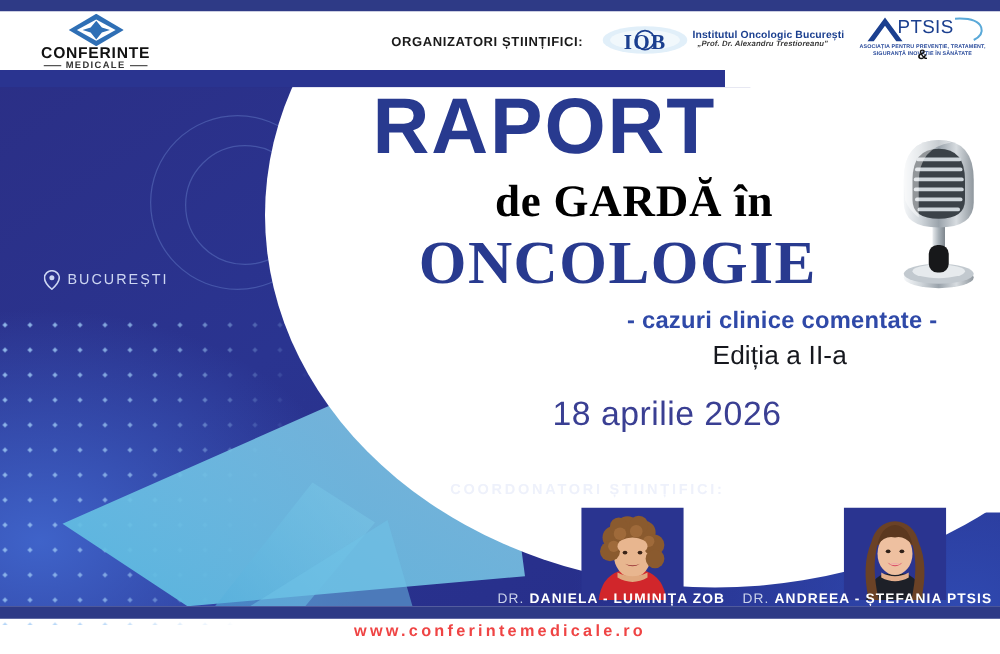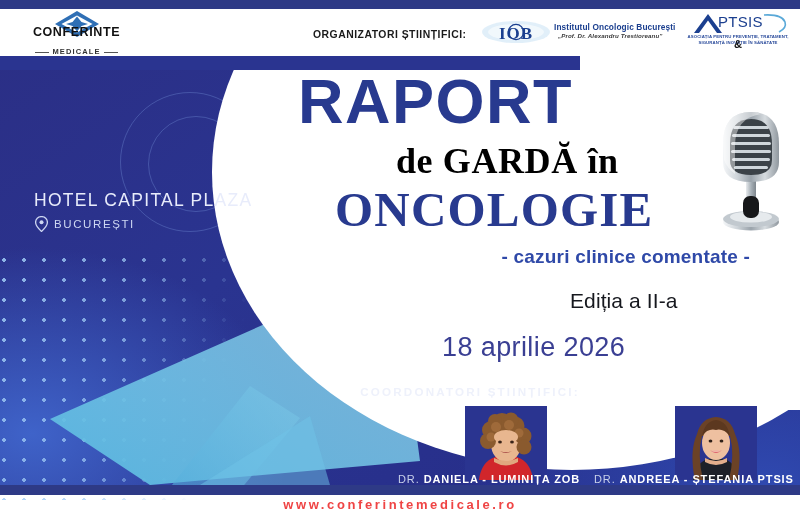--- a/index.html
+++ b/index.html
@@ -65,21 +65,21 @@
   }
   .white-right {
     position:absolute; left:560px; top:-10px; width:260px; height:420px;
     background:#ffffff; z-index:10;
   }
 
   
   .logo { position:absolute; left:24px; top:11px; width:105px; height:44px; z-index:26; }
   .logo-mark { position:absolute; left:31px; top:0px; width:44px; height:26px; }
   .logo-t1 {
-    position:absolute; left:0; top:15px; width:105px; text-align:center;
+    position:absolute; left:0; top:25px; width:105px; text-align:center;
     font-size:12.5px; font-weight:bold; letter-spacing:.6px; color:#111; line-height:1;
   }
   .logo-t2 {
     position:absolute; left:0; top:37px; width:105px; text-align:center;
     font-size:7.5px; font-weight:bold; letter-spacing:1.1px; color:#333; line-height:1;
   }
   .logo-t2 .rule { display:inline-block; width:14px; height:1px; background:#555; vertical-align:middle; margin:0 4px; }
 
   
   .org-label {
@@ -127,21 +127,21 @@
     font-family:"Liberation Serif", serif; font-weight:bold; font-size:49px;
     color:#283a8f; letter-spacing:1.2px; line-height:1; margin-top:6px;
     text-align:left; padding-left:85px;
   }
   .t-sub {
     font-size:19px; font-weight:600; color:#2f49a8; letter-spacing:.2px;
     margin-top:12px; text-align:right; padding-left:123px;
   }
   .t-editia {
     font-size:21px; font-weight:400; color:#16181e; letter-spacing:.1px;
-    margin-top:21px; text-align:left; padding-left:320px;
+    margin-top:5px; text-align:left; padding-left:320px;
   }
   .t-date {
     font-size:27px; font-weight:400; color:#3a3f93; letter-spacing:.4px;
     margin-top:19px; text-align:left; padding-left:192px;
   }
 
   
   .mic { position:absolute; left:705px; top:104px; width:92px; height:132px; z-index:16; }
 
   
@@ -306,21 +306,20 @@
       <rect x="28" y="22" width="36" height="3" rx="1.5"></rect>
       <rect x="27" y="30" width="38" height="3" rx="1.5"></rect>
       <rect x="26" y="38" width="40" height="3" rx="1.5"></rect>
       <rect x="26" y="46" width="40" height="3" rx="1.5"></rect>
       <rect x="27" y="54" width="38" height="3" rx="1.5"></rect>
       <rect x="29" y="62" width="34" height="3" rx="1.5"></rect>
     </g>
     <path d="M18 40 Q18 8 46 8 Q52 8 56 10 Q30 14 30 42 L30 70 Q22 64 19 56 Z" fill="#ffffff" opacity=".45"></path>
   </svg>
 
-  <div class="hotel">HOTEL CAPITAL PLAZA</div>
   <div class="city-row">
     <svg width="13" height="16" viewBox="0 0 13 16">
       <path d="M6.5 0.6 C3.1 0.6 0.6 3.1 0.6 6.3 C0.6 10.3 6.5 15.4 6.5 15.4 C6.5 15.4 12.4 10.3 12.4 6.3 C12.4 3.1 9.9 0.6 6.5 0.6 Z" fill="none" stroke="#cdd6f2" stroke-width="1.3"></path>
       <circle cx="6.5" cy="6.2" r="2" fill="#cdd6f2"></circle>
     </svg>
     <span class="city-txt">BUCUREȘTI</span>
   </div>
 
 
   <div class="coord-label">

